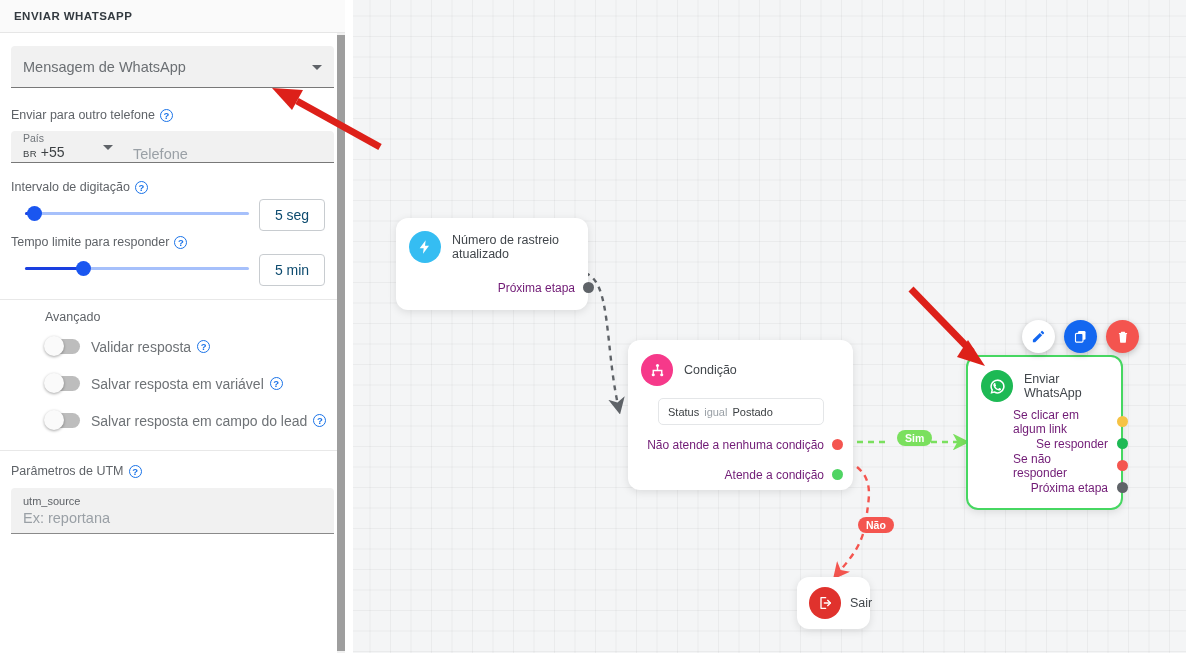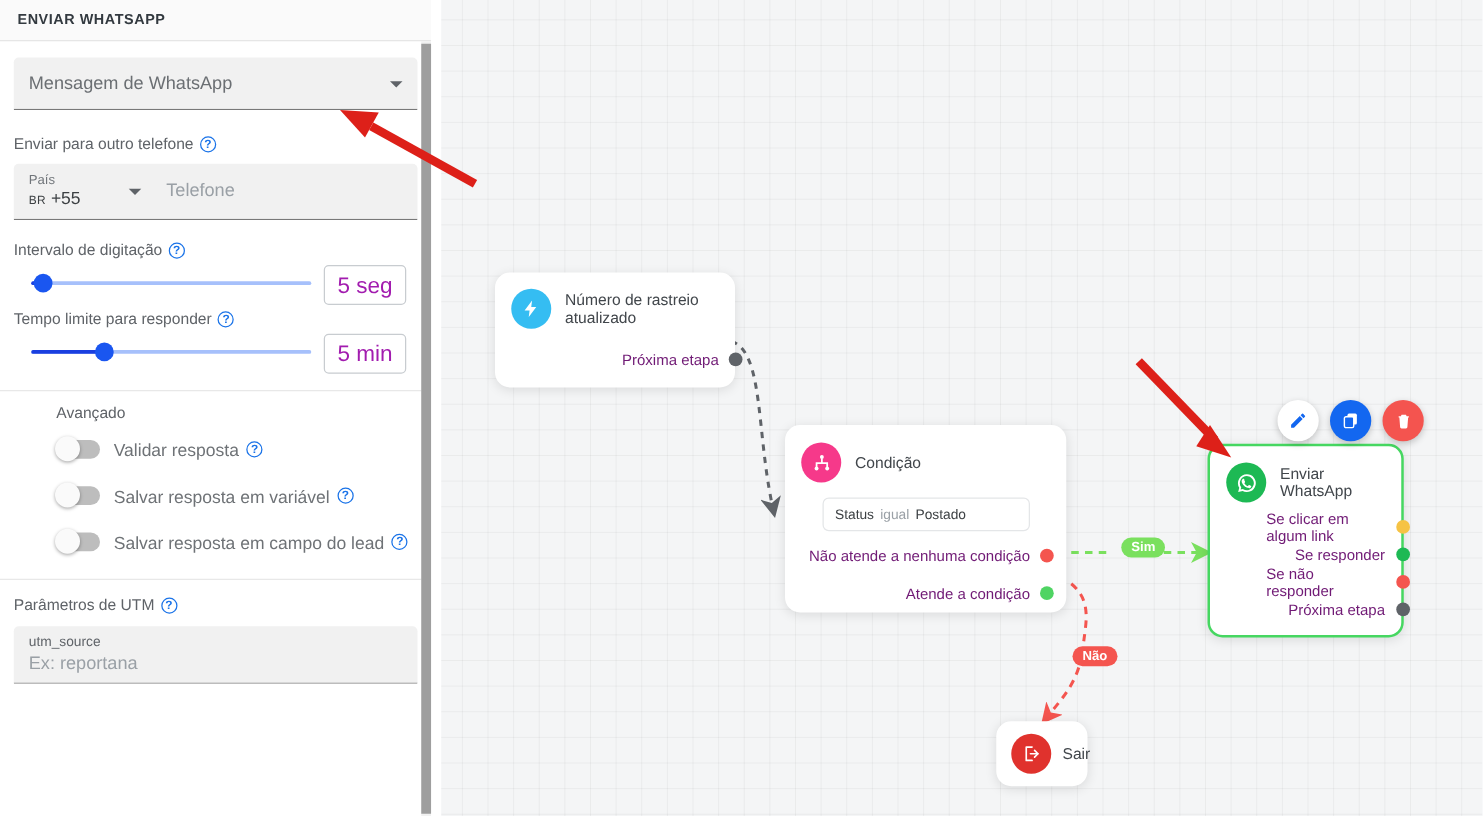--- a/index.html
+++ b/index.html
@@ -51,21 +51,21 @@
   .fieldlabel{
     font-size:12.5px;color:#5f6368;display:flex;align-items:center;gap:5px;
   }
   .help{
     display:inline-block;width:13px;height:13px;border:1.3px solid #1a73e8;border-radius:50%;
     color:#1a73e8;font-size:9.5px;line-height:11px;text-align:center;font-weight:bold;
     box-sizing:border-box;
   }
 
   
-  .phone{height:45px;display:flex;align-items:center;}
+  .phone{height:32px;display:flex;align-items:flex-end;}
   .phone .country{
     width:110px;position:relative;display:flex;flex-direction:column;justify-content:center;padding-left:12px;box-sizing:border-box;
   }
   .phone .country .lab{font-size:10.5px;color:#70757a;line-height:12px;}
   .phone .country .code{font-size:14px;color:#3c4043;line-height:16px;}
   .phone .country .code b{font-size:9.5px;font-weight:normal;letter-spacing:.3px;}
   .phone .country .cc{
     position:absolute;right:8px;top:50%;margin-top:-2px;width:0;height:0;
     border-left:5px solid transparent;border-right:5px solid transparent;border-top:5px solid #5f6368;
   }
@@ -75,21 +75,21 @@
   .sliderrow{position:relative;height:38px;}
   .track{
     position:absolute;left:14px;right:85px;top:18px;height:3px;background:#a6c0fb;border-radius:2px;
   }
   .fill{position:absolute;left:14px;top:18px;height:3px;background:#1a3fe0;border-radius:2px;}
   .thumb{
     position:absolute;top:12px;width:15px;height:15px;border-radius:50%;background:#1a56f0;margin-left:-7px;
   }
   .valuebox{
     position:absolute;right:9px;top:5px;width:64px;height:30px;border:1px solid #c8ccd0;border-radius:4px;
-    display:flex;align-items:center;justify-content:center;font-size:18px;color:#a21caf;background:#fff;
+    display:flex;align-items:center;justify-content:center;font-size:14px;color:#0c4a6e;background:#fff;
   }
 
   
   .advtitle{font-size:12.5px;color:#5f6368;}
   .togrow{display:flex;align-items:center;gap:11px;height:37px;}
   .tog{
     width:35px;height:15px;border-radius:8px;background:#bdbdbd;position:relative;flex:none;
   }
   .tog i{
     position:absolute;left:-1px;top:-3px;width:20px;height:20px;border-radius:50%;

